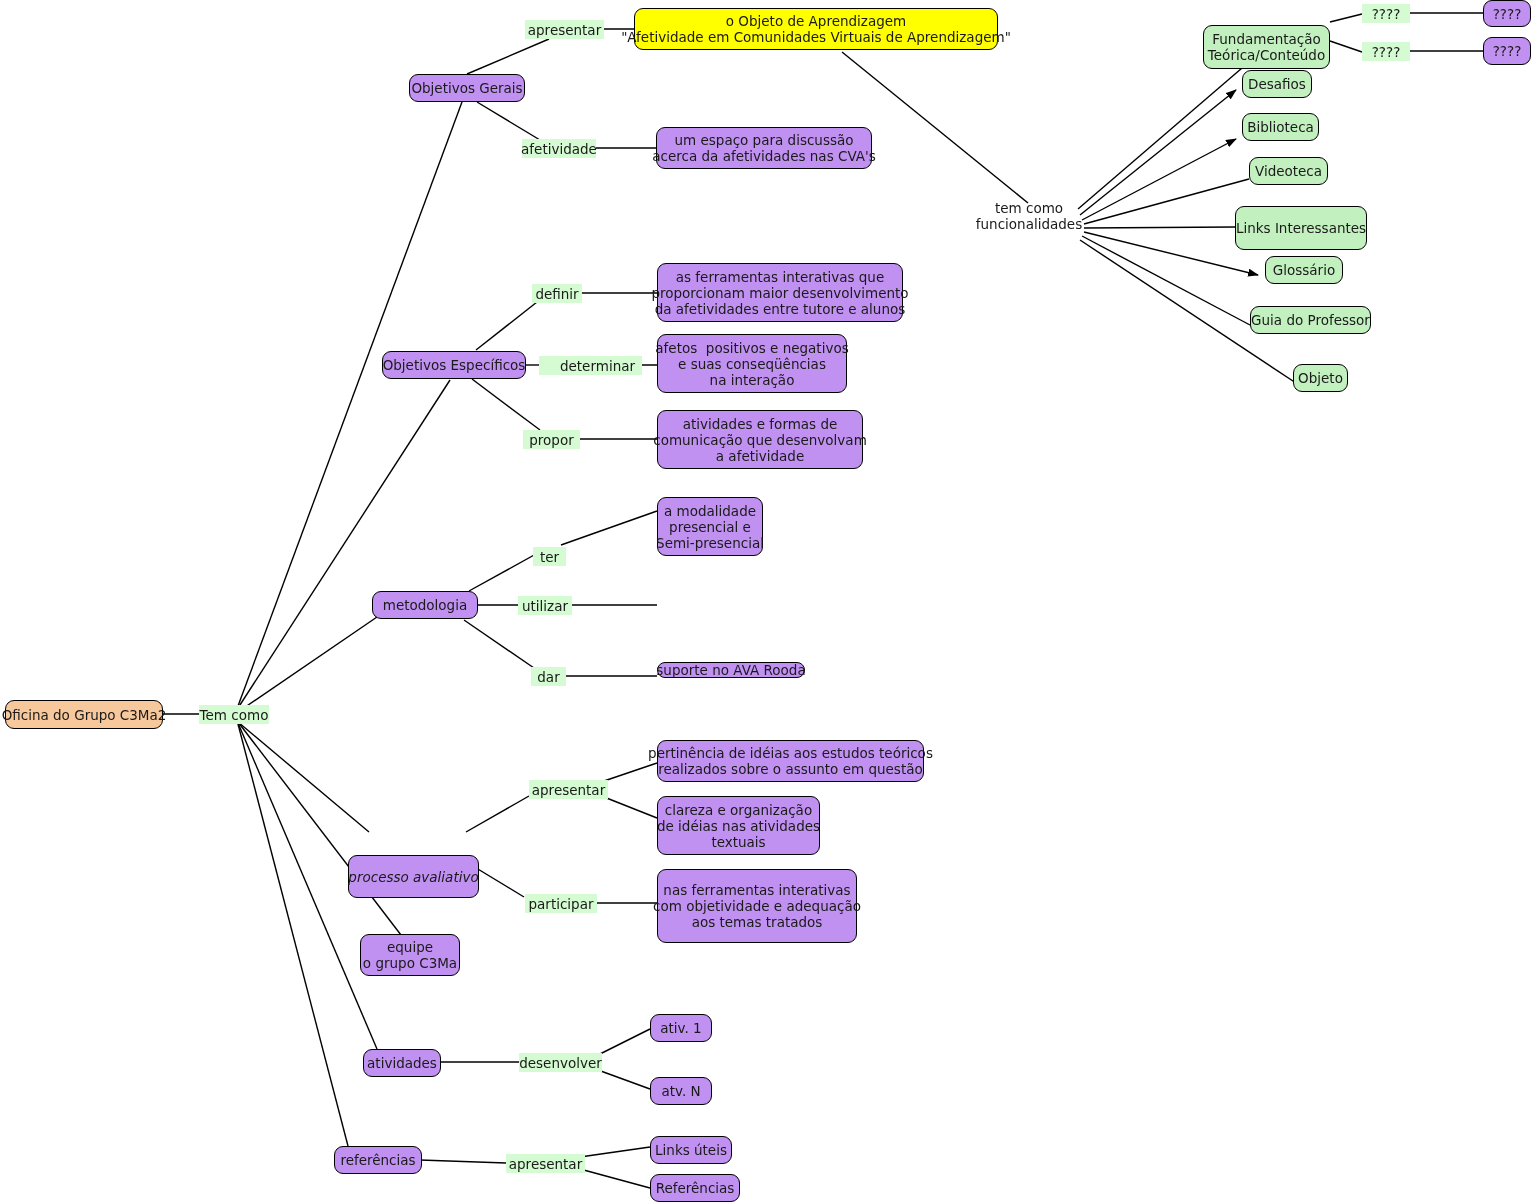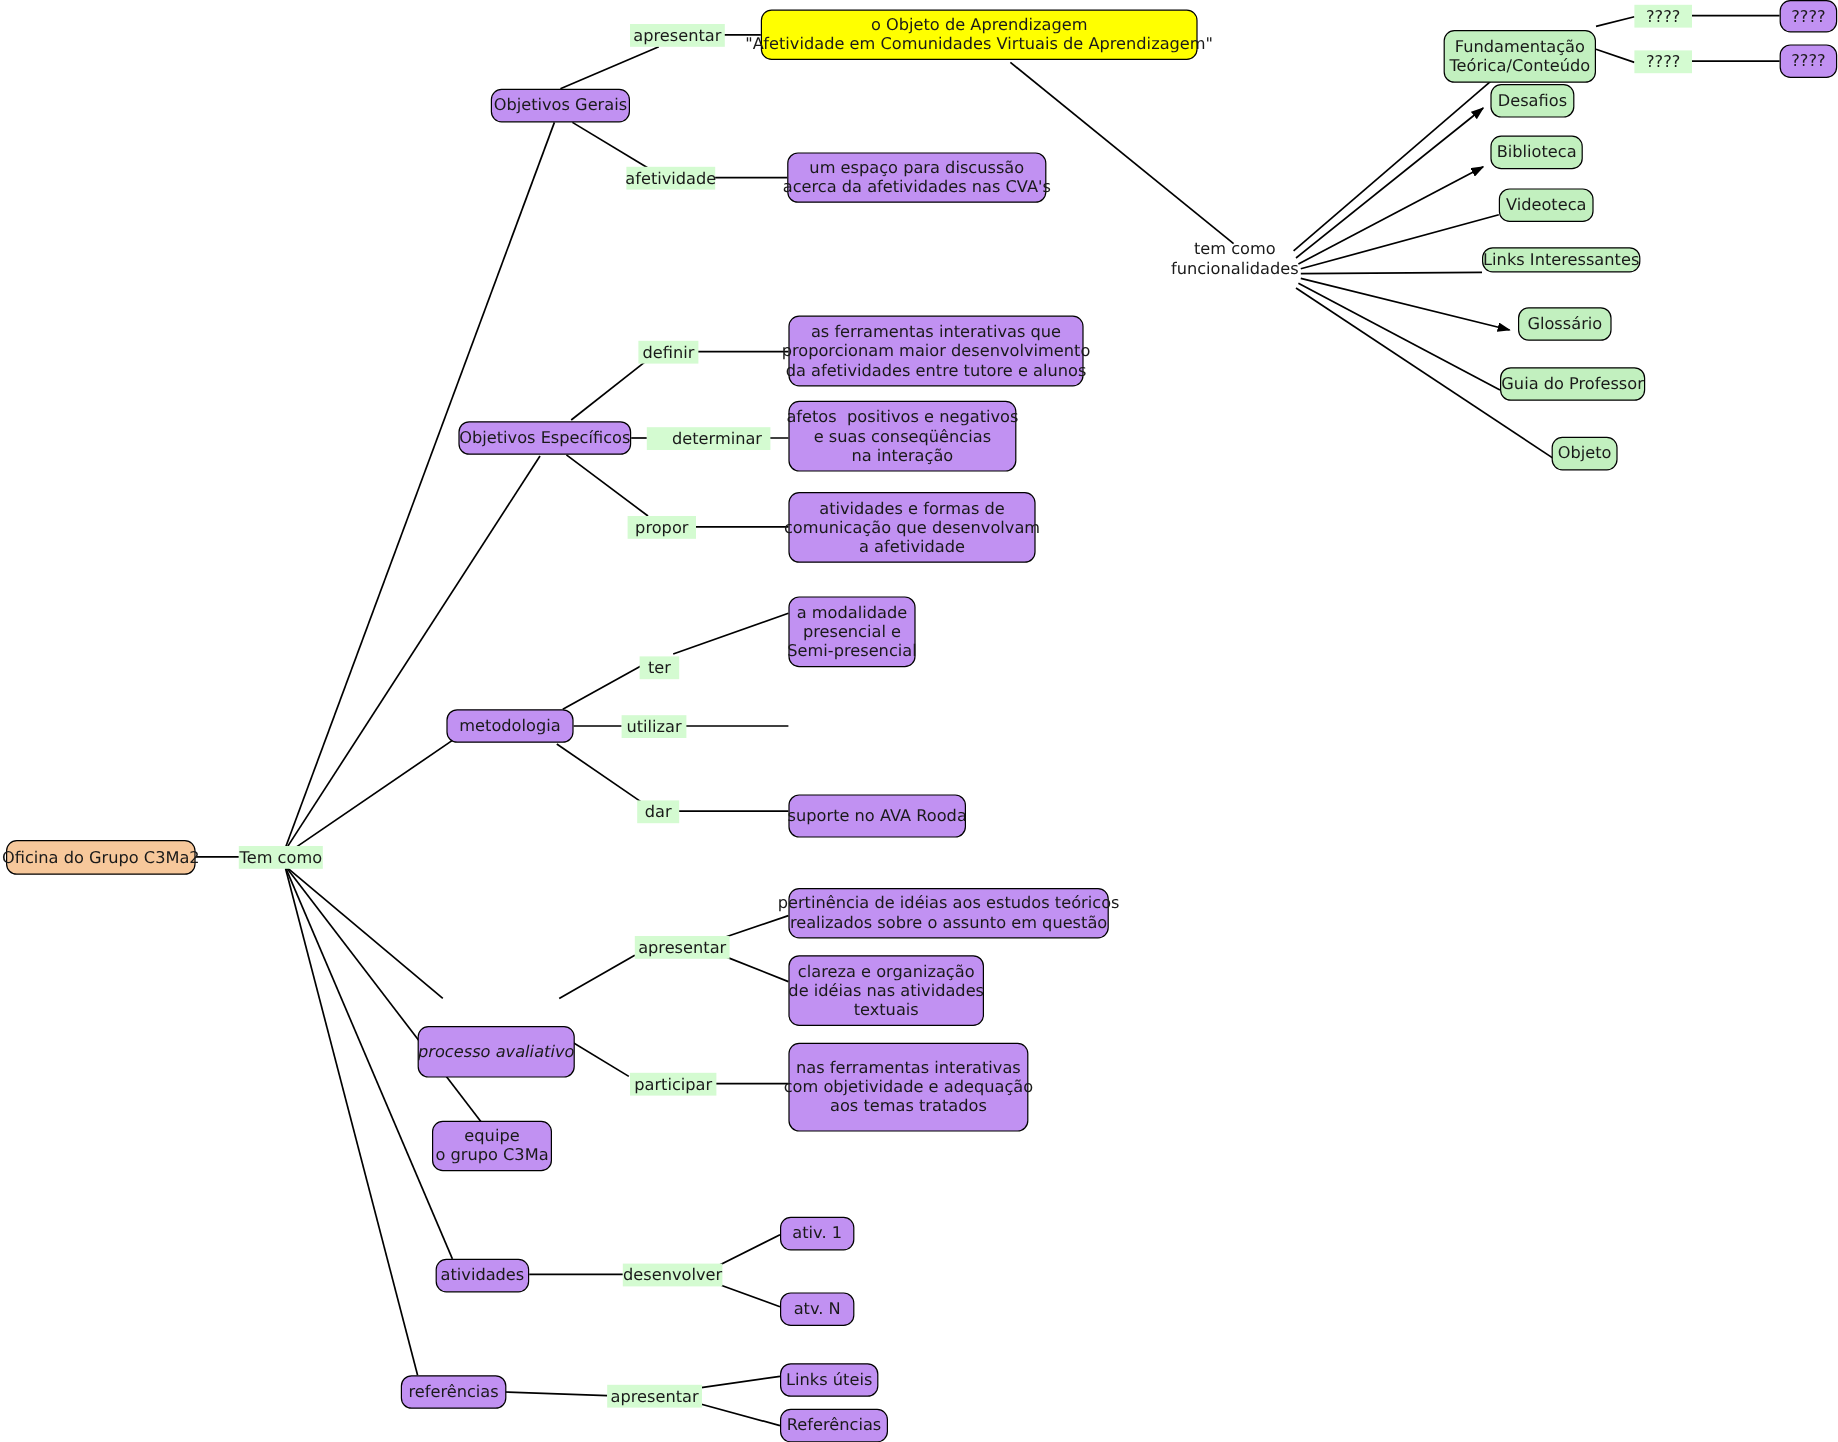--- a/index.html
+++ b/index.html
@@ -217,21 +217,21 @@
 
   <div class="linklabel" style="left:518px; top:596px; width:50px; height:19px;">
     <span>utilizar</span>
   </div>
 
 
   <div class="linklabel" style="left:531px; top:667px; width:31px; height:19px;">
     <span>dar</span>
   </div>
 
-  <div class="node purple" style="left:657px; top:662px; width:148px; height:36px;">
+  <div class="node purple" style="left:657px; top:662px; width:148px; height:16px;">
     <span>suporte no AVA Rooda</span>
   </div>
 
   <div class="node purple" style="left:348px; top:855px; width:131px; height:43px;font-style:italic;">
     <span>processo avaliativo</span>
   </div>
 
   <div class="linklabel" style="left:529px; top:780px; width:75px; height:19px;">
     <span>apresentar</span>
   </div>
@@ -325,21 +325,21 @@
   </div>
 
   <div class="node green" style="left:1242px; top:113px; width:77px; height:28px;">
     <span>Biblioteca</span>
   </div>
 
   <div class="node green" style="left:1249px; top:157px; width:79px; height:28px;">
     <span>Videoteca</span>
   </div>
 
-  <div class="node green" style="left:1235px; top:206px; width:132px; height:21px;">
+  <div class="node green" style="left:1235px; top:206px; width:132px; height:44px;">
     <span>Links Interessantes</span>
   </div>
 
   <div class="node green" style="left:1265px; top:256px; width:78px; height:28px;">
     <span>Glossário</span>
   </div>
 
   <div class="node green" style="left:1250px; top:306px; width:121px; height:28px;">
     <span>Guia do Professor</span>
   </div>

